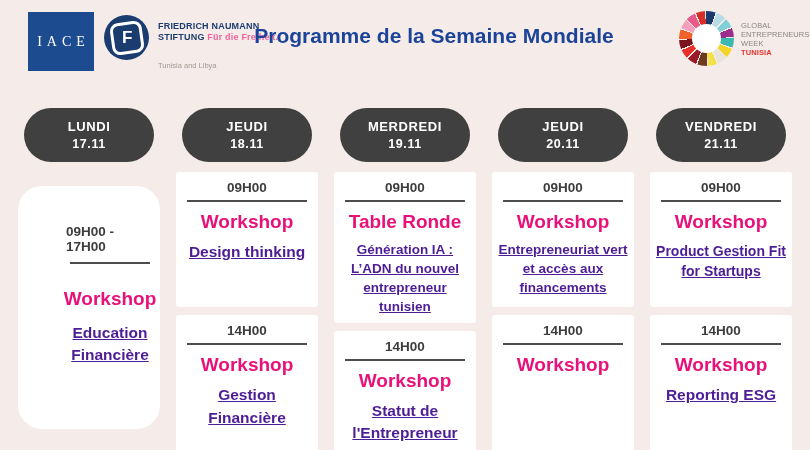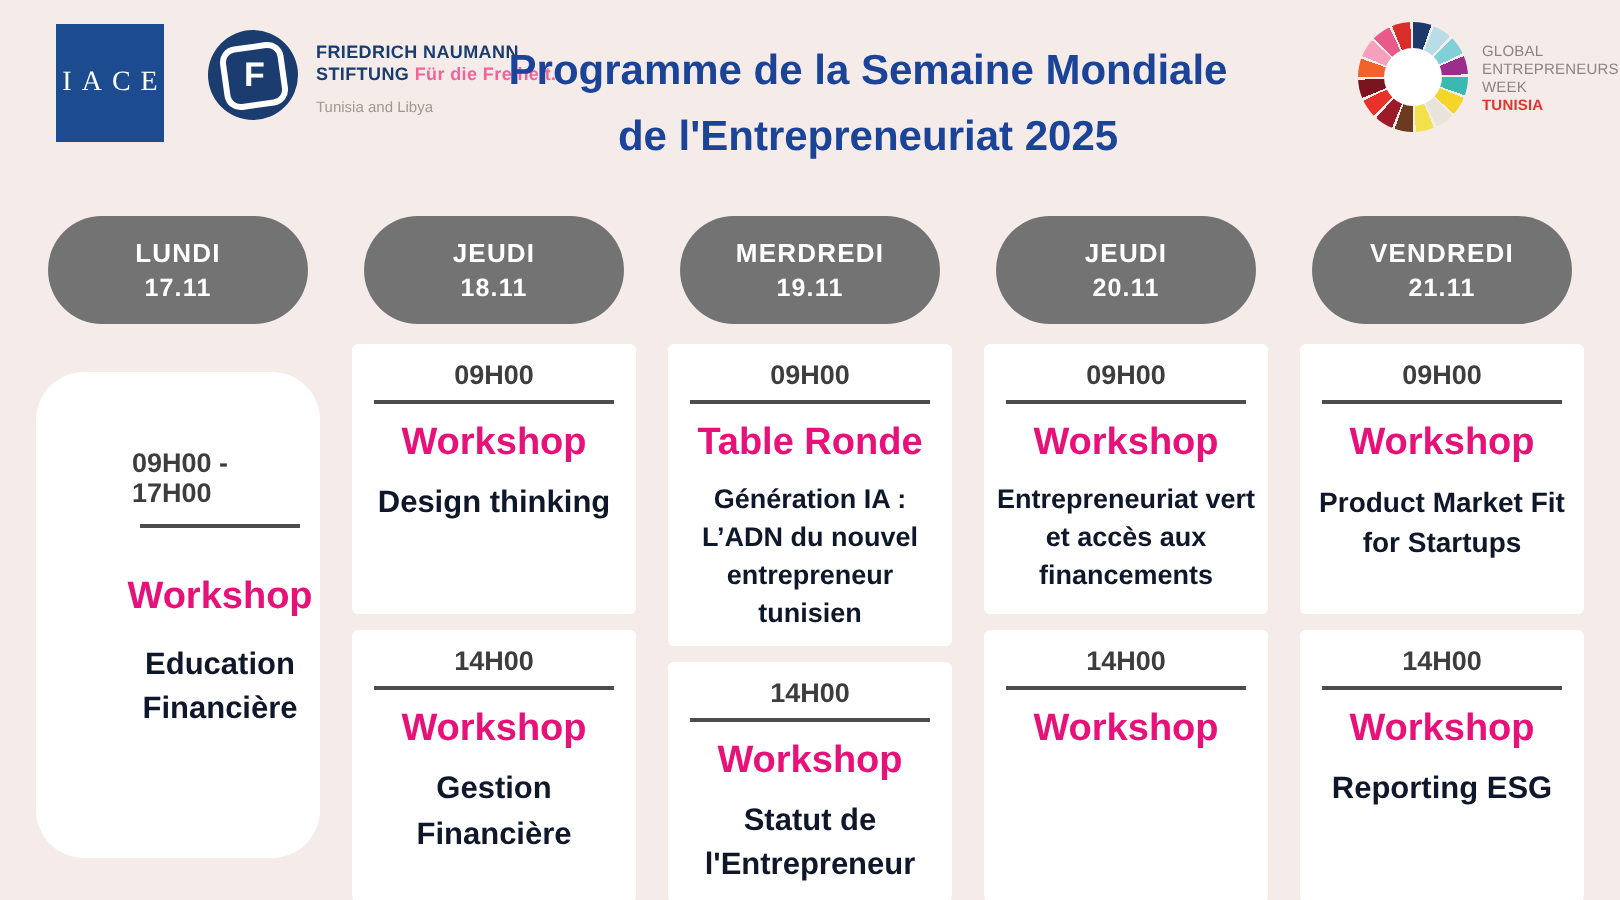--- a/index.html
+++ b/index.html
@@ -2,65 +2,65 @@
 <html><head>
 <meta charset="utf-8">
 <style>
   html,body{margin:0;padding:0;}
   body{width:810px;height:450px;overflow:hidden;background:#f5ecea;
        font-family:"Liberation Sans","DejaVu Sans",sans-serif;}
   .page{position:relative;width:810px;height:450px;background:#f5ecea;}
 
   
   .header{position:relative;height:106px;}
-  .iace-logo{position:absolute;left:28px;top:12px;width:54px;height:59px;
+  .iace-logo{position:absolute;left:28px;top:12px;width:66px;height:59px;
     background:#1d4b90;display:flex;align-items:center;justify-content:center;}
   .iace-logo span{color:#fff;font-family:"Liberation Serif","DejaVu Serif",serif;
     font-size:14px;letter-spacing:5px;padding-left:5px;}
   .fnf-logo{position:absolute;left:104px;top:15px;display:flex;align-items:flex-start;gap:9px;}
   .fnf-mark{width:45px;height:45px;border-radius:50%;background:#1b3c6e;
     display:flex;align-items:center;justify-content:center;}
   .fnf-tile{width:26px;height:26px;border:3px solid #fff;border-radius:8px;
     transform:rotate(-8deg);display:flex;align-items:center;justify-content:center;}
   .fnf-tile span{color:#fff;font-weight:bold;font-size:17px;transform:rotate(8deg);}
   .fnf-text{padding-top:6px;}
   .fnf-name{color:#1b3c6e;font-weight:bold;font-size:9px;line-height:1.25;letter-spacing:.2px;}
   .fnf-tagline{color:#f0649c;font-weight:bold;font-size:9px;}
-  .fnf-region{color:#a3988f;font-size:7.5px;margin-top:5px;}
+  .fnf-region{color:#a3988f;font-size:7.5px;margin-top:17px;}
 
   .title{position:absolute;left:234px;top:20px;width:400px;text-align:center;
     color:#1b4398;font-weight:bold;font-size:21px;line-height:1.55;}
 
   .gew-logo{position:absolute;left:679px;top:11px;display:flex;align-items:center;gap:7px;}
   .gew-ring{width:55px;height:55px;border-radius:50%;position:relative;}
   .gew-ring::after{content:"";position:absolute;left:13px;top:13px;width:29px;height:29px;
     border-radius:50%;background:#fff;}
   .gew-text{font-size:7.5px;line-height:1.2;color:#8a8580;letter-spacing:.1px;}
   .gew-text .tunisia{color:#e8312a;font-weight:bold;}
 
   
   .schedule{position:absolute;left:0;top:108px;width:810px;height:338px;
     display:grid;grid-template-columns:repeat(5,1fr);gap:16px;padding:0 18px;box-sizing:border-box;}
   .column{display:flex;flex-direction:column;min-width:0;}
-  .day-pill{height:54px;border-radius:27px;background:#737373;color:#fff;
+  .day-pill{height:54px;border-radius:27px;background:#404040;color:#fff;
     width:calc(100% - 12px);max-width:132px;margin:0 auto 10px;
     display:flex;flex-direction:column;align-items:center;justify-content:center;
     font-weight:bold;letter-spacing:.6px;}
   .day-pill .day{font-size:13px;line-height:1.45;}
   .day-pill .date{font-size:12.5px;line-height:1.2;}
   .cards{display:flex;flex-direction:column;gap:8px;flex:1;}
   .session-card{background:#fff;border-radius:3px;flex:1;padding:8px 6px 6px;
     display:flex;flex-direction:column;align-items:center;box-sizing:border-box;}
   .session-card.tall{margin-top:14px;margin-bottom:22px;border-radius:24px;padding-top:38px;padding-left:48px;}
   .s-time{color:#3d3d3d;font-weight:bold;font-size:13.5px;}
   .s-divider{width:92%;border-bottom:2px solid #4d4d4d;margin:5px auto 0;}
   .session-card.tall .s-divider{margin-top:8px;}
   .s-type{color:#e8117a;font-weight:bold;font-size:19px;margin-top:9px;}
   .session-card.tall .s-type{margin-top:24px;}
-  .s-title{color:#0f172a;font-weight:bold;text-align:center;margin-top:8px;line-height:1.45;}
+  .s-title{color:#4c1d95;font-weight:bold;text-align:center;margin-top:8px;line-height:1.45;text-decoration:underline;}
   .session-card.tall .s-title{margin-top:12px;}
   .s-title.sz-l{font-size:15.5px;}
   .s-title.sz-m{font-size:14px;}
   .s-title.sz-s{font-size:13.5px;line-height:1.4;}
 </style>
 </head>
 <body>
 
 <div class="page">
 
@@ -78,21 +78,20 @@
       </div>
       <div class="fnf-text">
         <div class="fnf-name">FRIEDRICH NAUMANN</div>
         <div class="fnf-name"><span>STIFTUNG</span> <span class="fnf-tagline">Für die Freiheit.</span></div>
         <div class="fnf-region">Tunisia and Libya</div>
       </div>
     </div>
 
     <div class="title">
       <div>Programme de la Semaine Mondiale</div>
-      <div>de l'Entrepreneuriat 2025</div>
     </div>
 
     <div class="gew-logo">
       <div class="gew-ring" id="gew-ring" style="background: conic-gradient(rgb(27, 58, 107) 0deg, rgb(27, 58, 107) 19.5deg, rgb(245, 236, 234) 19.5deg, rgb(245, 236, 234) 22.5deg, rgb(184, 220, 232) 22.5deg, rgb(184, 220, 232) 42deg, rgb(245, 236, 234) 42deg, rgb(245, 236, 234) 45deg, rgb(127, 208, 216) 45deg, rgb(127, 208, 216) 64.5deg, rgb(245, 236, 234) 64.5deg, rgb(245, 236, 234) 67.5deg, rgb(155, 45, 139) 67.5deg, rgb(155, 45, 139) 87deg, rgb(245, 236, 234) 87deg, rgb(245, 236, 234) 90deg, rgb(59, 184, 176) 90deg, rgb(59, 184, 176) 109.5deg, rgb(245, 236, 234) 109.5deg, rgb(245, 236, 234) 112.5deg, rgb(245, 213, 42) 112.5deg, rgb(245, 213, 42) 132deg, rgb(245, 236, 234) 132deg, rgb(245, 236, 234) 135deg, rgb(232, 228, 218) 135deg, rgb(232, 228, 218) 154.5deg, rgb(245, 236, 234) 154.5deg, rgb(245, 236, 234) 157.5deg, rgb(242, 225, 74) 157.5deg, rgb(242, 225, 74) 177deg, rgb(245, 236, 234) 177deg, rgb(245, 236, 234) 180deg, rgb(107, 58, 31) 180deg, rgb(107, 58, 31) 199.5deg, rgb(245, 236, 234) 199.5deg, rgb(245, 236, 234) 202.5deg, rgb(155, 27, 42) 202.5deg, rgb(155, 27, 42) 222deg, rgb(245, 236, 234) 222deg, rgb(245, 236, 234) 225deg, rgb(232, 49, 42) 225deg, rgb(232, 49, 42) 244.5deg, rgb(245, 236, 234) 244.5deg, rgb(245, 236, 234) 247.5deg, rgb(122, 21, 32) 247.5deg, rgb(122, 21, 32) 267deg, rgb(245, 236, 234) 267deg, rgb(245, 236, 234) 270deg, rgb(242, 98, 42) 270deg, rgb(242, 98, 42) 289.5deg, rgb(245, 236, 234) 289.5deg, rgb(245, 236, 234) 292.5deg, rgb(245, 160, 188) 292.5deg, rgb(245, 160, 188) 312deg, rgb(245, 236, 234) 312deg, rgb(245, 236, 234) 315deg, rgb(232, 90, 138) 315deg, rgb(232, 90, 138) 334.5deg, rgb(245, 236, 234) 334.5deg, rgb(245, 236, 234) 337.5deg, rgb(217, 45, 42) 337.5deg, rgb(217, 45, 42) 357deg, rgb(245, 236, 234) 357deg, rgb(245, 236, 234) 360deg);"></div>
       <div class="gew-text">
         <div>GLOBAL</div>
         <div>ENTREPRENEURSHIP</div>
         <div>WEEK</div>
         <div class="tunisia">TUNISIA</div>
       </div>
@@ -176,21 +175,21 @@
       <div class="column">
         <div class="day-pill">
           <div class="day">VENDREDI</div>
           <div class="date">21.11</div>
         </div>
         <div class="cards">
           <div class="session-card">
             <div class="s-time">09H00</div>
             <div class="s-divider"></div>
             <div class="s-type">Workshop</div>
-            <div class="s-title sz-m">Product Market Fit for Startups</div>
+            <div class="s-title sz-m">Product Gestion Fit for Startups</div>
           </div>
           <div class="session-card">
             <div class="s-time">14H00</div>
             <div class="s-divider"></div>
             <div class="s-type">Workshop</div>
             <div class="s-title sz-l">Reporting ESG</div>
           </div>
         </div>
       </div>
     </div>

